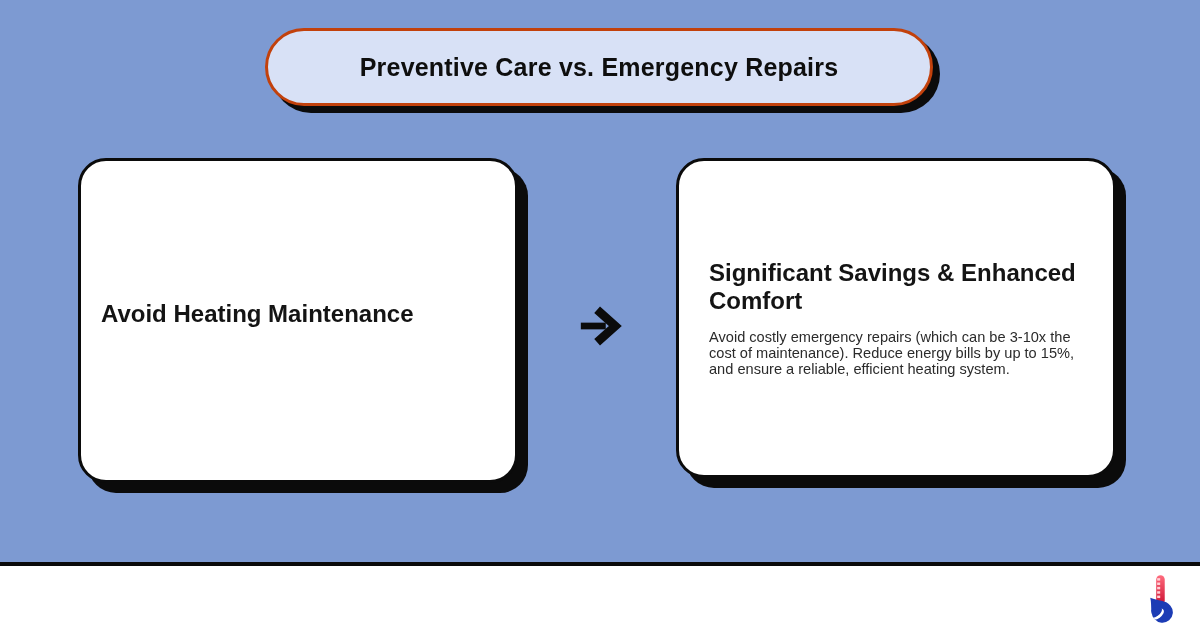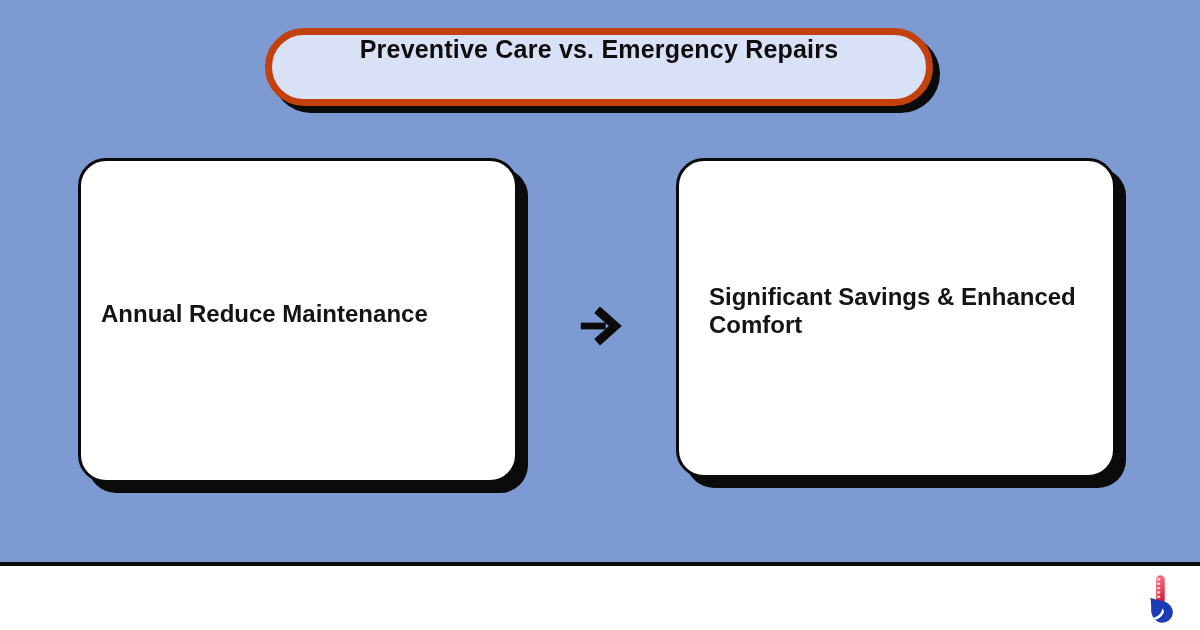--- a/index.html
+++ b/index.html
@@ -7,25 +7,25 @@
     position:relative;
     width:1200px;height:630px;
     background:#7d9ad2;
     overflow:hidden;
     font-family:"Liberation Sans", sans-serif;
   }
   .title-pill{
     position:absolute;left:265px;top:28px;
     width:668px;height:78px;
     background:#d8e1f6;
-    border:7px solid #c2410c;
+    border:3px solid #c2410c;
     border-radius:40px;
     box-shadow:7px 7px 0 #0b0b0b;
     box-sizing:border-box;
-    display:flex;justify-content:center;
+    display:flex;align-items:center;justify-content:center;
   }
   .title-pill .title{
     font-size:25px;font-weight:bold;color:#0e0e0e;
     letter-spacing:0.2px;
   }
   .card{
     position:absolute;top:158px;
     width:440px;height:325px;
     background:#ffffff;
     border:3px solid #0b0b0b;
@@ -65,32 +65,33 @@
 </head>
 <body>
 
 <div class="canvas">
 
   <div class="title-pill">
     <span class="title">Preventive Care vs. Emergency Repairs</span>
   </div>
 
   <div class="card card-left">
-    <h2>Annual Reduce Maintenance</h2>
+    <h2>Avoid Heating Maintenance</h2>
   </div>
 
   <div class="arrow-wrap">
     <svg width="46" height="46" viewBox="0 0 48 48">
       <path d="M4 24 H30" stroke="#0b0b0b" stroke-width="7" fill="none"></path>
       <path d="M21 7 L40 24 L21 41" stroke="#0b0b0b" stroke-width="9" fill="none" stroke-linejoin="miter"></path>
     </svg>
   </div>
 
   <div class="card card-right">
     <h2>Significant Savings &amp; Enhanced Comfort</h2>
+    <p>Avoid costly emergency repairs (which can be 3-10x the cost of maintenance). Reduce energy bills by up to 15%, and ensure a reliable, efficient heating system.</p>
   </div>
 
   <div class="footer">
     <svg class="footer-logo" viewBox="0 0 38 54">
       <defs>
         <linearGradient id="stemg" x1="0" y1="0" x2="0" y2="1">
           <stop offset="0" stop-color="#ff6b7d"></stop>
           <stop offset="1" stop-color="#cc1133"></stop>
         </linearGradient>
         <clipPath id="dropclip">

